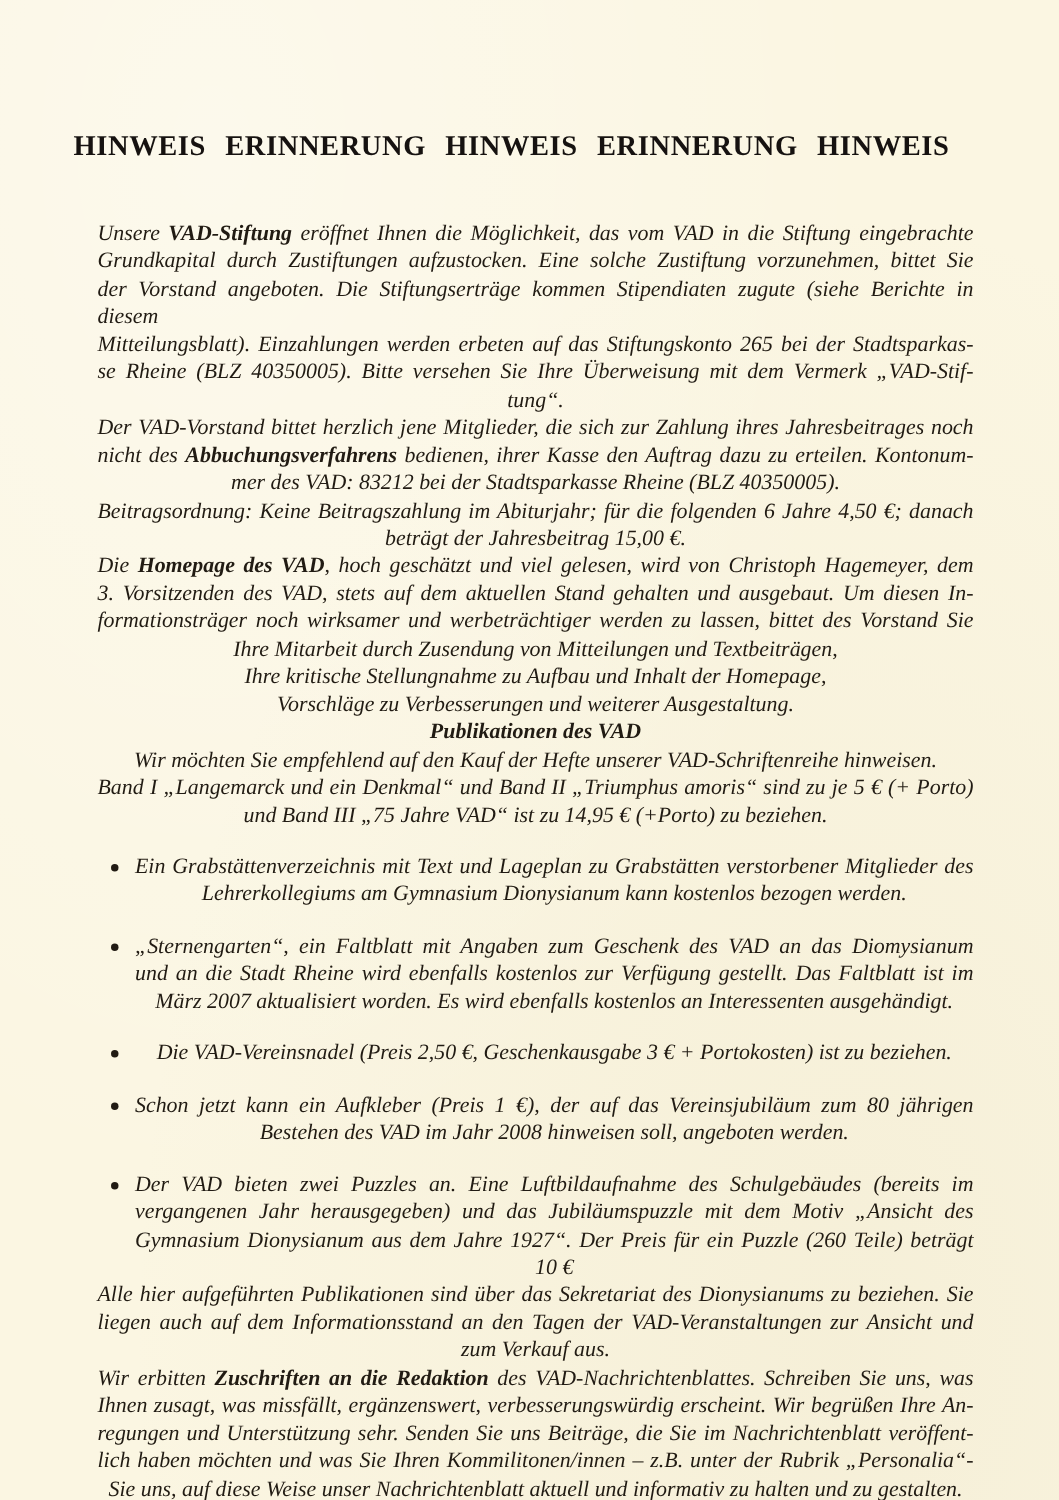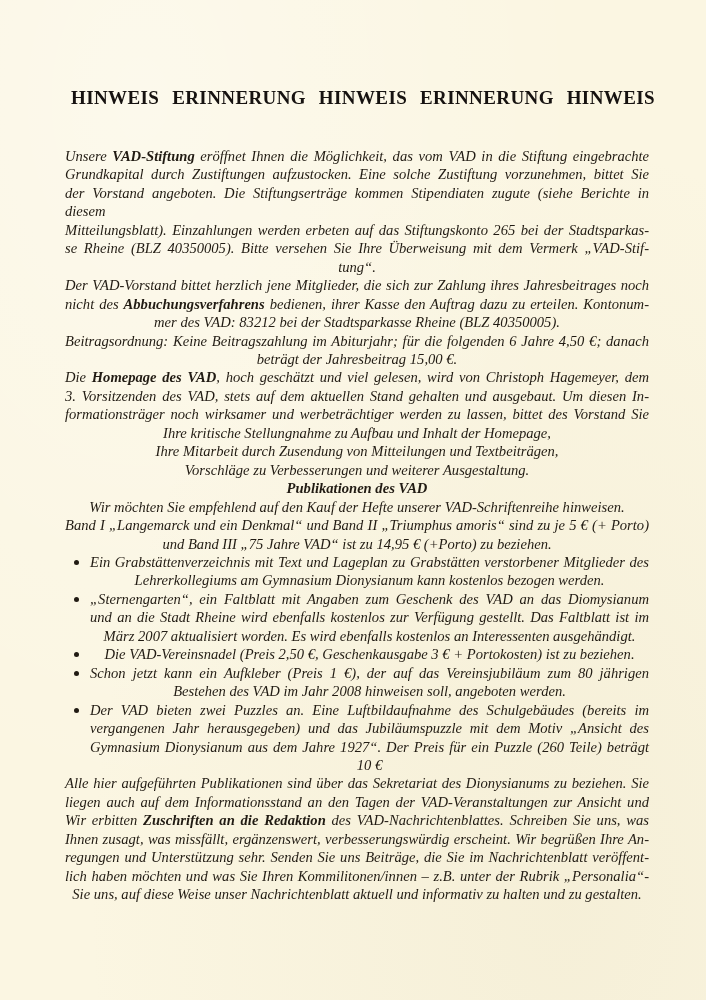--- a/index.html
+++ b/index.html
@@ -12,32 +12,32 @@
     position:relative;
     width:706px;height:1000px;
     background:var(--paper);
     background-image:
       radial-gradient(ellipse at 20% 10%, rgba(255,255,255,.35), rgba(255,255,255,0) 55%),
       radial-gradient(ellipse at 80% 90%, rgba(205,190,140,.12), rgba(205,190,140,0) 60%);
     overflow:hidden;
     font-family:"Liberation Serif","DejaVu Serif",serif;
   }
   .heading{
-    position:absolute;left:71px;top:87px;width:584px;
+    position:absolute;left:49px;top:87px;width:584px;
     font-size:19px;font-weight:700;color:var(--head);
     letter-spacing:.4px;
     text-align:justify;text-align-last:justify;
     white-space:normal;
   }
   .textbody{
     position:absolute;left:65px;top:147px;width:584px;
     font-size:14.6px;line-height:18.45px;color:var(--ink);font-style:italic;
   }
   .item{position:relative;}
-  .item.bullet{padding-left:25px;}
+  .item.bullet{padding-left:25px;margin-top:16px;}
   .dot{
     position:absolute;left:9px;top:7px;
     width:5px;height:5px;border-radius:50%;
     background:var(--ink);
   }
   .line{text-align:center;}
   .line.j{text-align:justify;text-align-last:justify;}
   .b{font-weight:700;}
 </style>
 </head>
@@ -62,24 +62,24 @@
       <div class="item">
         <div class="line j"><span>Beitragsordnung: Keine Beitragszahlung im Abiturjahr; für die folgenden 6 Jahre 4,50 €; danach</span></div>
         <div class="line"><span>beträgt der Jahresbeitrag 15,00 €.</span></div>
       </div>
       <div class="item">
         <div class="line j"><span>Die </span><span class="b">Homepage des VAD</span><span>, hoch geschätzt und viel gelesen, wird von Christoph Hagemeyer, dem</span></div>
         <div class="line j"><span>3. Vorsitzenden des VAD, stets auf dem aktuellen Stand gehalten und ausgebaut. Um diesen In-</span></div>
         <div class="line j"><span>formationsträger noch wirksamer und werbeträchtiger werden zu lassen, bittet des Vorstand Sie</span></div>
       </div>
       <div class="item">
-        <div class="line"><span>Ihre kritische Stellungnahme zu Aufbau und Inhalt der Homepage,</span></div>
+        <div class="line"><span>Ihre Mitarbeit durch Zusendung von Mitteilungen und Textbeiträgen,</span></div>
       </div>
       <div class="item">
-        <div class="line"><span>Ihre Mitarbeit durch Zusendung von Mitteilungen und Textbeiträgen,</span></div>
+        <div class="line"><span>Ihre kritische Stellungnahme zu Aufbau und Inhalt der Homepage,</span></div>
       </div>
       <div class="item">
         <div class="line"><span>Vorschläge zu Verbesserungen und weiterer Ausgestaltung.</span></div>
       </div>
       <div class="item">
         <div class="line"><span class="b">Publikationen des VAD</span></div>
       </div>
       <div class="item">
         <div class="line"><span>Wir möchten Sie empfehlend auf den Kauf der Hefte unserer VAD-Schriftenreihe hinweisen.</span></div>
       </div>
@@ -110,20 +110,21 @@
       <div class="item bullet">
         <span class="dot"></span>
         <div class="line j"><span>Der VAD bieten zwei Puzzles an. Eine Luftbildaufnahme des Schulgebäudes (bereits im</span></div>
         <div class="line j"><span>vergangenen Jahr herausgegeben) und das Jubiläumspuzzle mit dem Motiv „Ansicht des</span></div>
         <div class="line j"><span>Gymnasium Dionysianum aus dem Jahre 1927“. Der Preis für ein Puzzle (260 Teile) beträgt</span></div>
         <div class="line"><span>10 €</span></div>
       </div>
       <div class="item">
         <div class="line j"><span>Alle hier aufgeführten Publikationen sind über das Sekretariat des Dionysianums zu beziehen. Sie</span></div>
         <div class="line j"><span>liegen auch auf dem Informationsstand an den Tagen der VAD-Veranstaltungen zur Ansicht und</span></div>
+        <div class="line"><span>zum Verkauf aus.</span></div>
       </div>
       <div class="item">
         <div class="line j"><span>Wir erbitten </span><span class="b">Zuschriften an die Redaktion</span><span> des VAD-Nachrichtenblattes. Schreiben Sie uns, was</span></div>
         <div class="line j"><span>Ihnen zusagt, was missfällt, ergänzenswert, verbesserungswürdig erscheint. Wir begrüßen Ihre An-</span></div>
         <div class="line j"><span>regungen und Unterstützung sehr. Senden Sie uns Beiträge, die Sie im Nachrichtenblatt veröffent-</span></div>
         <div class="line j"><span>lich haben möchten und was Sie Ihren Kommilitonen/innen – z.B. unter der Rubrik „Personalia“-</span></div>
         <div class="line"><span>Sie uns, auf diese Weise unser Nachrichtenblatt aktuell und informativ zu halten und zu gestalten.</span></div>
       </div>
     </div>
 </div>

